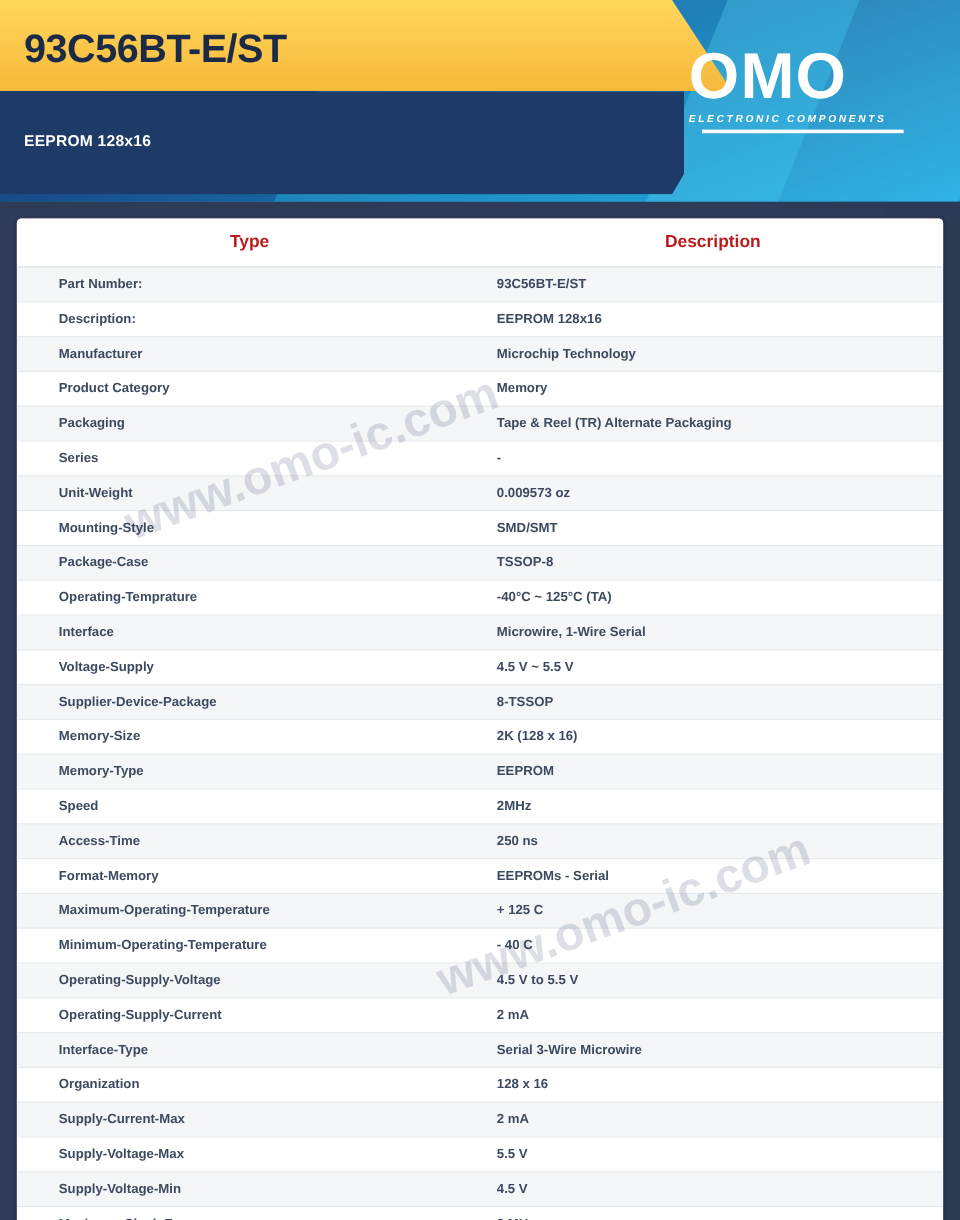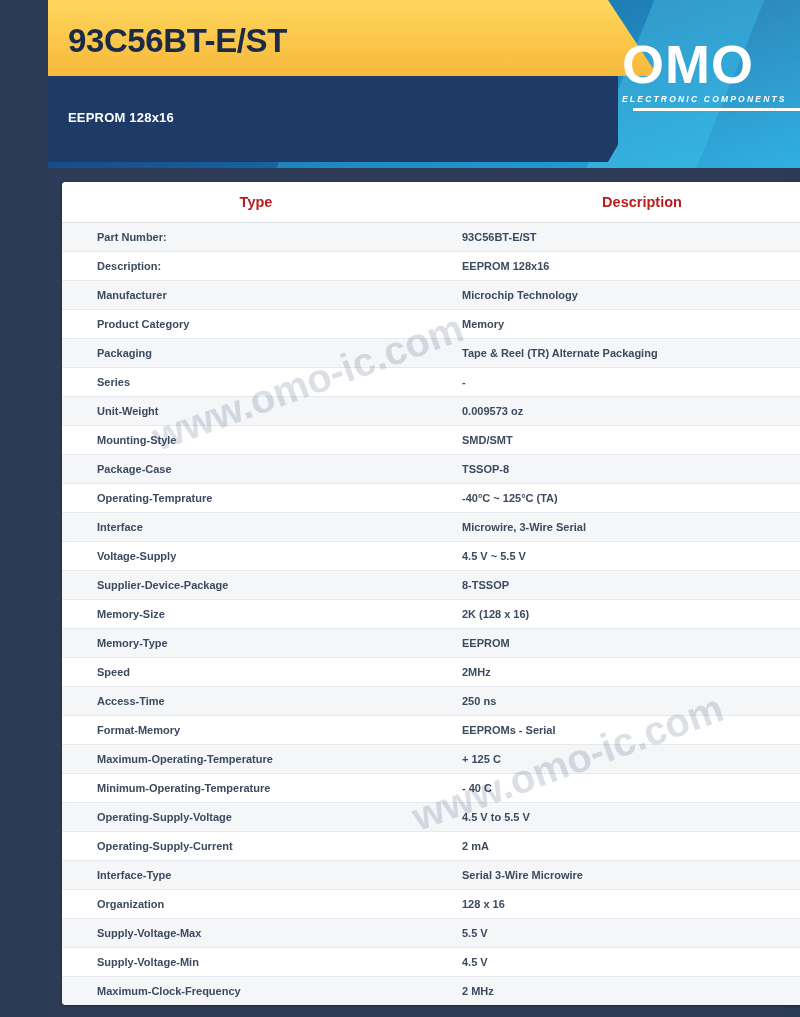--- a/index.html
+++ b/index.html
@@ -9,21 +9,20 @@
     font-family: "Liberation Sans", sans-serif;
     background: #2b3a55;
     overflow: hidden;
   }
 
   .page {
     position: relative;
     width: 737px;
     height: 1017px;
     background: #2d3b57;
-    margin-left: 48px;
   }
 
   
   .header {
     position: relative;
     width: 800px;
     height: 168px;
     overflow: hidden;
     background: linear-gradient(135deg, #1b3a6b 0%, #17a0d8 55%, #0e7fbf 100%);
   }
@@ -252,21 +251,21 @@
           <tr>
             <td class="key">Package-Case</td>
             <td class="val">TSSOP-8</td>
           </tr>
           <tr>
             <td class="key">Operating-Temprature</td>
             <td class="val">-40°C ~ 125°C (TA)</td>
           </tr>
           <tr>
             <td class="key">Interface</td>
-            <td class="val">Microwire, 3-Wire Serial</td>
+            <td class="val">Microwire, 1-Wire Serial</td>
           </tr>
           <tr>
             <td class="key">Voltage-Supply</td>
             <td class="val">4.5 V ~ 5.5 V</td>
           </tr>
           <tr>
             <td class="key">Supplier-Device-Package</td>
             <td class="val">8-TSSOP</td>
           </tr>
           <tr>
@@ -305,20 +304,24 @@
             <td class="key">Operating-Supply-Current</td>
             <td class="val">2 mA</td>
           </tr>
           <tr>
             <td class="key">Interface-Type</td>
             <td class="val">Serial 3-Wire Microwire</td>
           </tr>
           <tr>
             <td class="key">Organization</td>
             <td class="val">128 x 16</td>
+          </tr>
+          <tr>
+            <td class="key">Supply-Current-Max</td>
+            <td class="val">2 mA</td>
           </tr>
           <tr>
             <td class="key">Supply-Voltage-Max</td>
             <td class="val">5.5 V</td>
           </tr>
           <tr>
             <td class="key">Supply-Voltage-Min</td>
             <td class="val">4.5 V</td>
           </tr>
           <tr>

